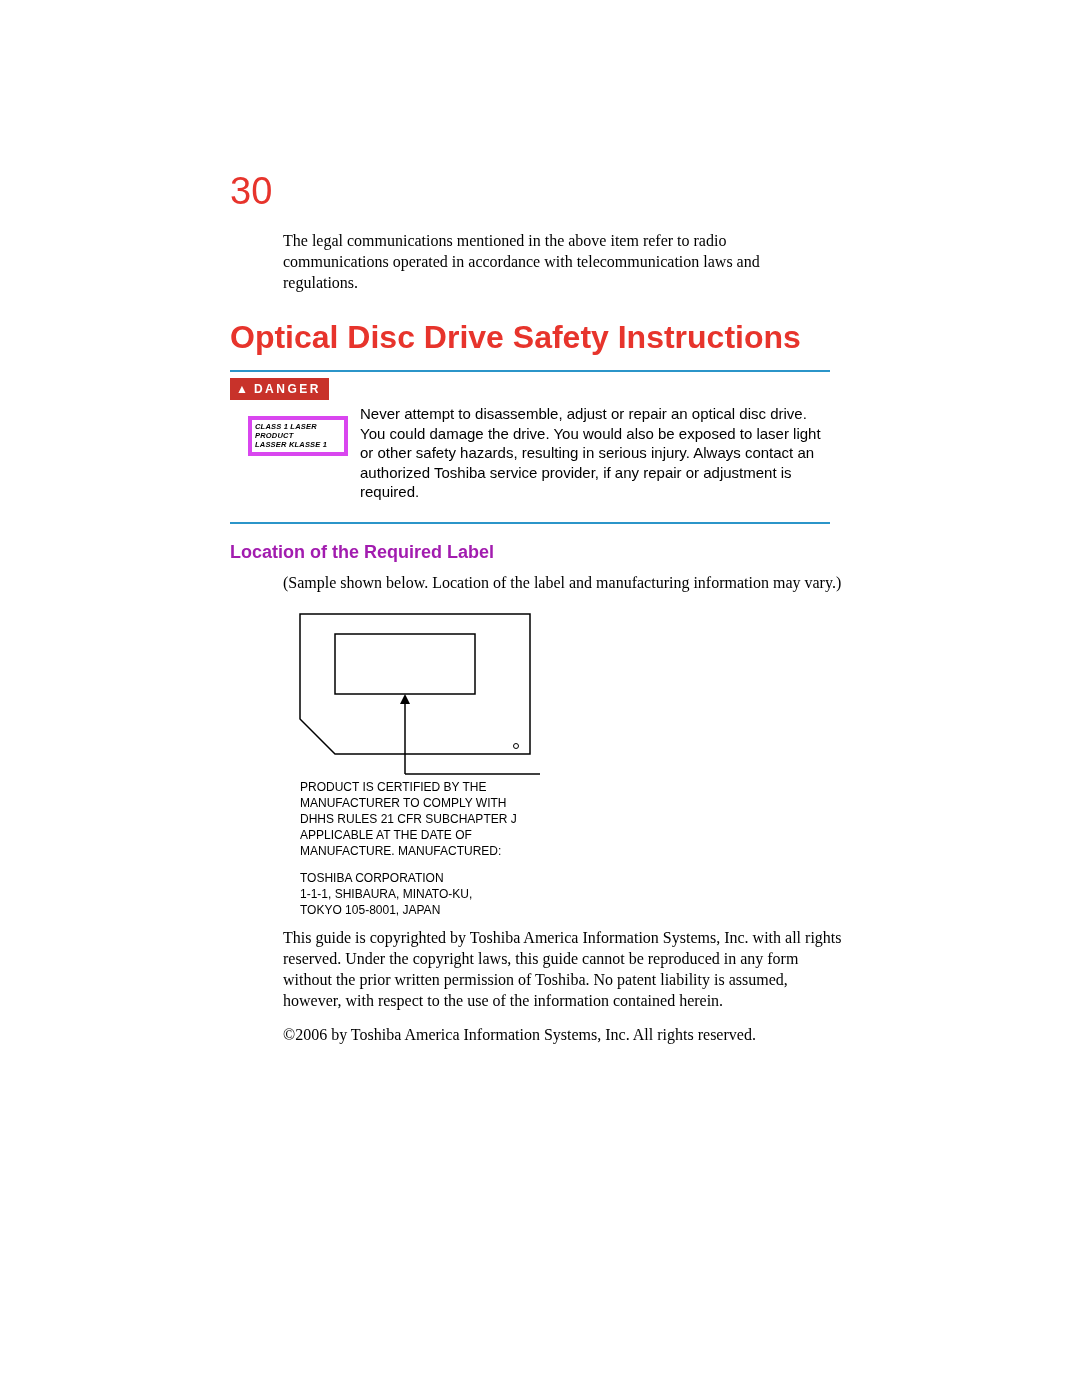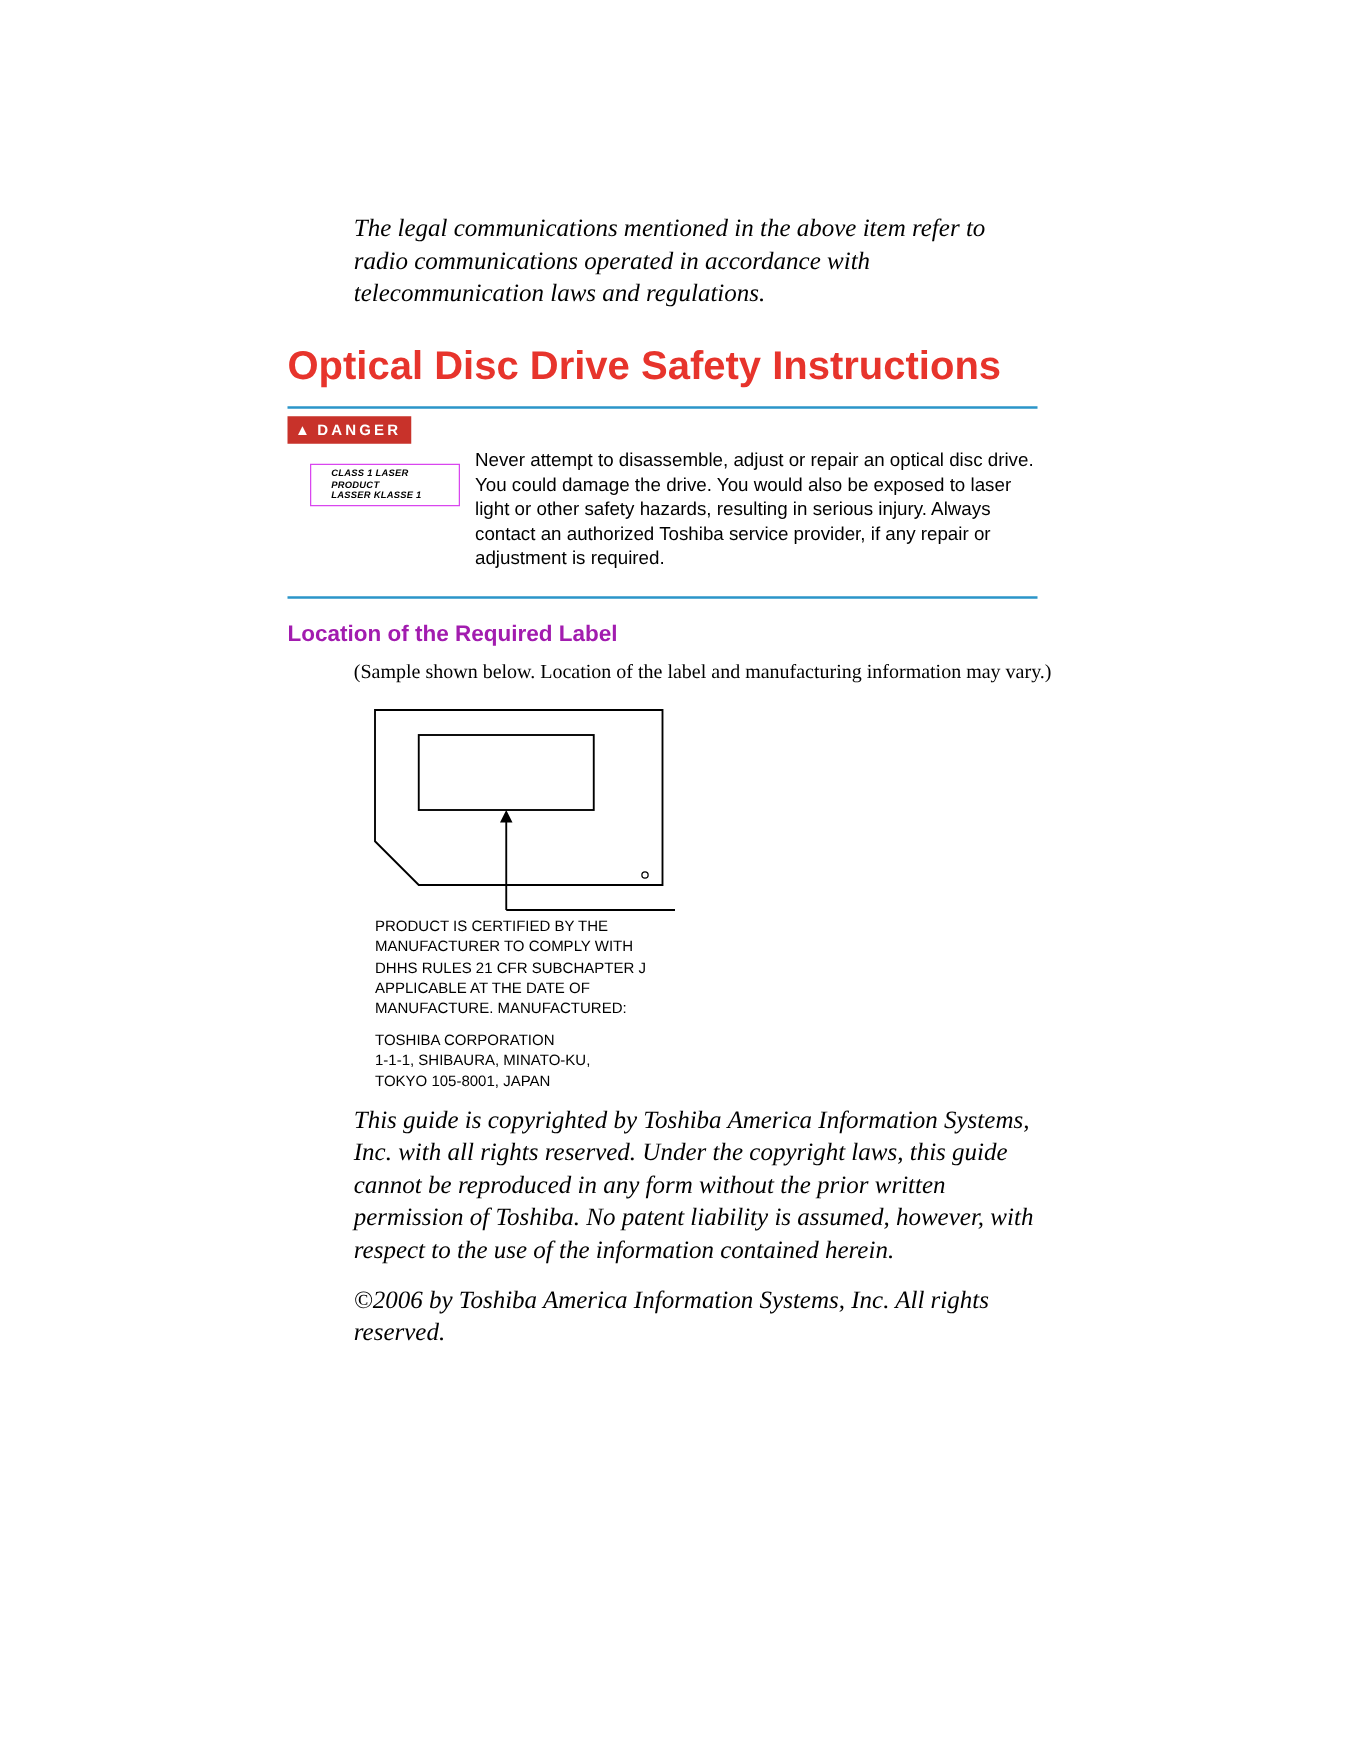--- a/index.html
+++ b/index.html
@@ -18,25 +18,24 @@
     width: 1080px;
   }
   .page-number {
     font-family: Arial, Helvetica, sans-serif;
     font-size: 38px;
     color: #e7342c;
     font-weight: 400;
     margin: 0 0 18px 0;
   }
   .para {
-    font-size: 20px;
+    font-size: 16px;
     line-height: 1.3;
     margin: 0 0 14px 53px;
     max-width: 520px;
-    font-style: italic;
   }
   .h1 {
     font-family: Arial, Helvetica, sans-serif;
     font-size: 32px;
     font-weight: bold;
     color: #e7342c;
     margin: 26px 0 14px 0;
   }
   .h2 {
     font-family: Arial, Helvetica, sans-serif;
@@ -83,27 +82,27 @@
     margin-left: 12px;
     flex: 1;
   }
   .callout-text p { margin: 0 0 10px 0; }
   .callout-row2 {
     display: flex;
     align-items: flex-start;
     margin-top: 4px;
   }
   .class1-box {
-    border: 1px solid #d946ef;
+    border: 4px solid #d946ef;
     font-family: Arial, Helvetica, sans-serif;
     font-size: 7.5px;
     font-style: italic;
     font-weight: bold;
     letter-spacing: 0.2px;
-    padding: 3px 16px;
+    padding: 3px 3px;
     width: 86px;
     line-height: 1.15;
     margin: 12px 0 0 18px;
   }
   .label-diagram {
     margin: 10px 0 0 60px;
     display: flex;
     align-items: flex-start;
     flex-direction: column;
   }
@@ -119,20 +118,21 @@
   .content-indent {
     margin-left: 53px;
     max-width: 560px;
   }
 </style>
 </head>
 <body>
 
 <div class="page">
 
+  <div class="page-number">30</div>
 
   <p class="para">The legal communications mentioned in the above item refer to radio communications operated in accordance with telecommunication laws and regulations.</p>
 
   <div class="h1">Optical Disc Drive Safety Instructions</div>
 
   <div class="callout">
     <div class="callout-row1">
       <div class="danger-badge">
         <span class="tri">▲</span>
         <span>DANGER</span>

